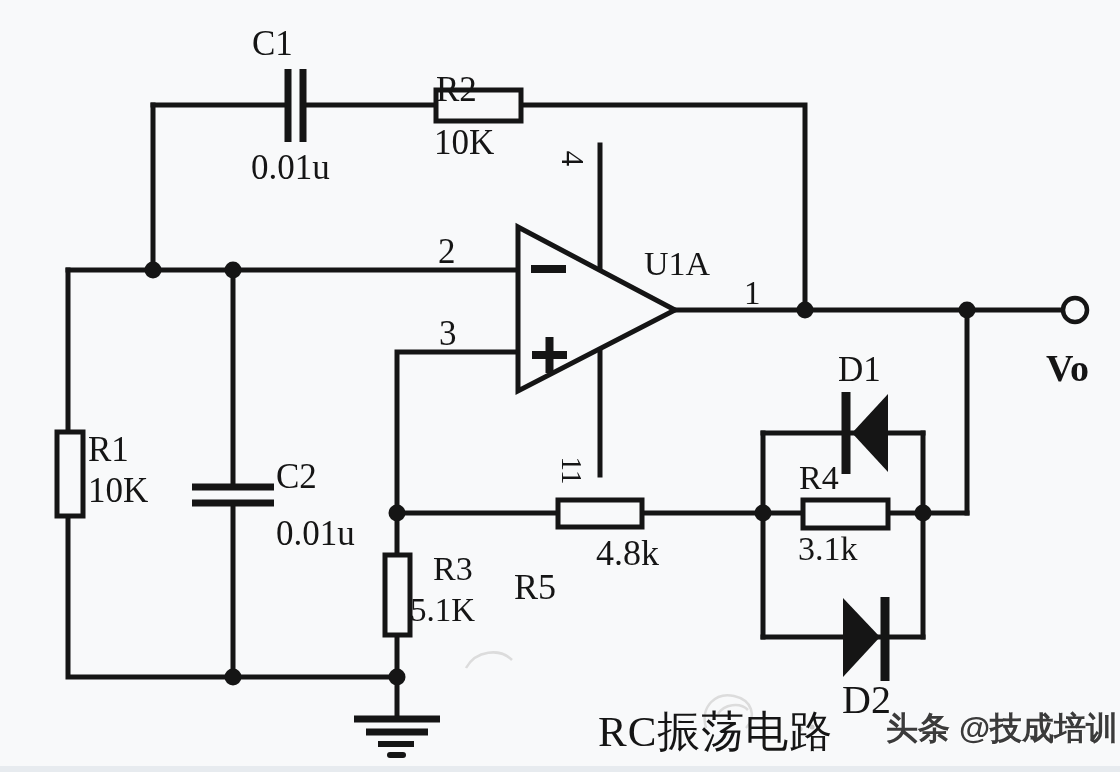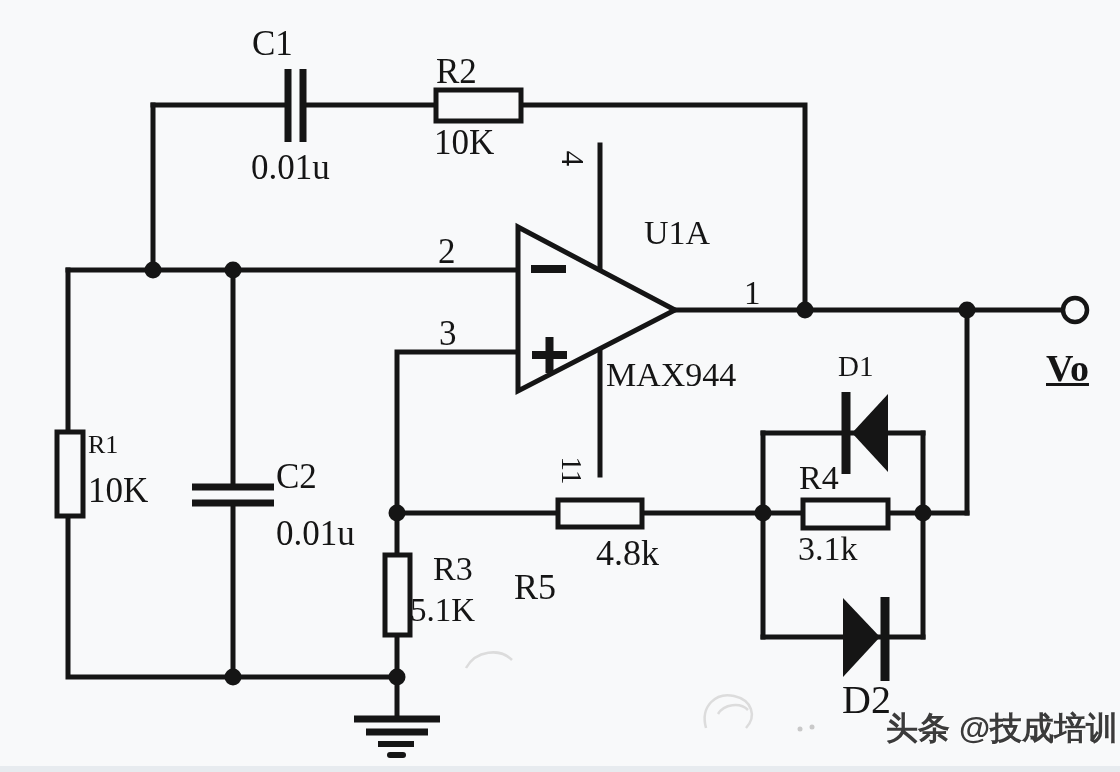--- a/index.html
+++ b/index.html
@@ -8,21 +8,21 @@
     background:#f8f9fa;
     font-family:"Liberation Serif","DejaVu Serif",serif;
   }
   #stage{position:absolute;inset:0;width:1120px;height:772px;}
   svg.schematic{position:absolute;left:0;top:0;}
   .lbl{
     position:absolute;color:#151515;line-height:1;white-space:nowrap;
     font-family:"Liberation Serif","DejaVu Serif",serif;
   }
   .rot90{transform:rotate(90deg);transform-origin:center center;}
-  .vo{font-weight:700;text-decoration:underline;}
+  .vo{font-weight:700;}
   .caption{letter-spacing:1px;}
   .wm{
     color:#3b3b3b;font-weight:700;
     font-family:"Liberation Sans","DejaVu Sans",sans-serif;
     text-shadow:1px 1px 0 #ffffff;
   }
   .bottom-strip{
     position:absolute;left:0;bottom:0;width:1120px;height:6px;
     background:#e7ebef;
   }
@@ -106,48 +106,48 @@
       <circle cx="233" cy="677" r="8.5"></circle>
       <circle cx="397" cy="677" r="8.5"></circle>
     </g>
 
     <circle cx="1075" cy="310" r="12" fill="#f8f9fa" stroke="#151515" stroke-width="4.5"></circle>
   </svg>
 
   <div class="lbl" style="left:252px;top:26px;font-size:35px">C1</div>
   <div class="lbl" style="left:251px;top:150px;font-size:35px">0.01u</div>
 
-  <div class="lbl" style="left:436px;top:54px;font-size:35px">R2</div>
+  <div class="lbl" style="left:436px;top:72px;font-size:35px">R2</div>
   <div class="lbl" style="left:434px;top:125px;font-size:35px">10K</div>
 
-  <div class="lbl" style="left:88px;top:432px;font-size:26px">R1</div>
+  <div class="lbl" style="left:88px;top:432px;font-size:35px">R1</div>
   <div class="lbl" style="left:88px;top:473px;font-size:35px">10K</div>
 
   <div class="lbl" style="left:276px;top:459px;font-size:35px">C2</div>
   <div class="lbl" style="left:276px;top:516px;font-size:35px">0.01u</div>
 
   <div class="lbl" style="left:433px;top:552px;font-size:34px">R3</div>
   <div class="lbl" style="left:410px;top:594px;font-size:33px">5.1K</div>
 
   <div class="lbl" style="left:514px;top:569px;font-size:36px">R5</div>
   <div class="lbl" style="left:596px;top:535px;font-size:36px">4.8k</div>
 
   <div class="lbl" style="left:799px;top:461px;font-size:34px">R4</div>
   <div class="lbl" style="left:798px;top:532px;font-size:34px">3.1k</div>
 
-  <div class="lbl" style="left:838px;top:352px;font-size:29px">D1</div>
+  <div class="lbl" style="left:838px;top:352px;font-size:35px">D1</div>
   <div class="lbl" style="left:842px;top:680px;font-size:40px">D2</div>
 
-  <div class="lbl" style="left:644px;top:216px;font-size:34px">U1A</div>
-  <div class="lbl" style="left:606px;top:358px;font-size:34px">MAX944</div>
+  <div class="lbl" style="left:644px;top:247px;font-size:34px">U1A</div>
 
   <div class="lbl" style="left:438px;top:234px;font-size:35px">2</div>
   <div class="lbl" style="left:439px;top:316px;font-size:35px">3</div>
   <div class="lbl" style="left:744px;top:277px;font-size:33px">1</div>
   <div class="lbl rot90" style="left:565px;top:143px;font-size:31px">4</div>
   <div class="lbl rot90" style="left:558px;top:456px;font-size:29px">11</div>
 
   <div class="lbl vo" style="left:1046px;top:349px;font-size:38px">Vo</div>
 
+  <div class="lbl caption" style="left:598px;top:710px;font-size:43px">RC振荡电路</div>
   <div class="lbl wm" style="left:886px;top:712px;font-size:32px">头条 @技成培训</div>
 
   <div class="bottom-strip"></div>
 </div>
 
 </body></html>

